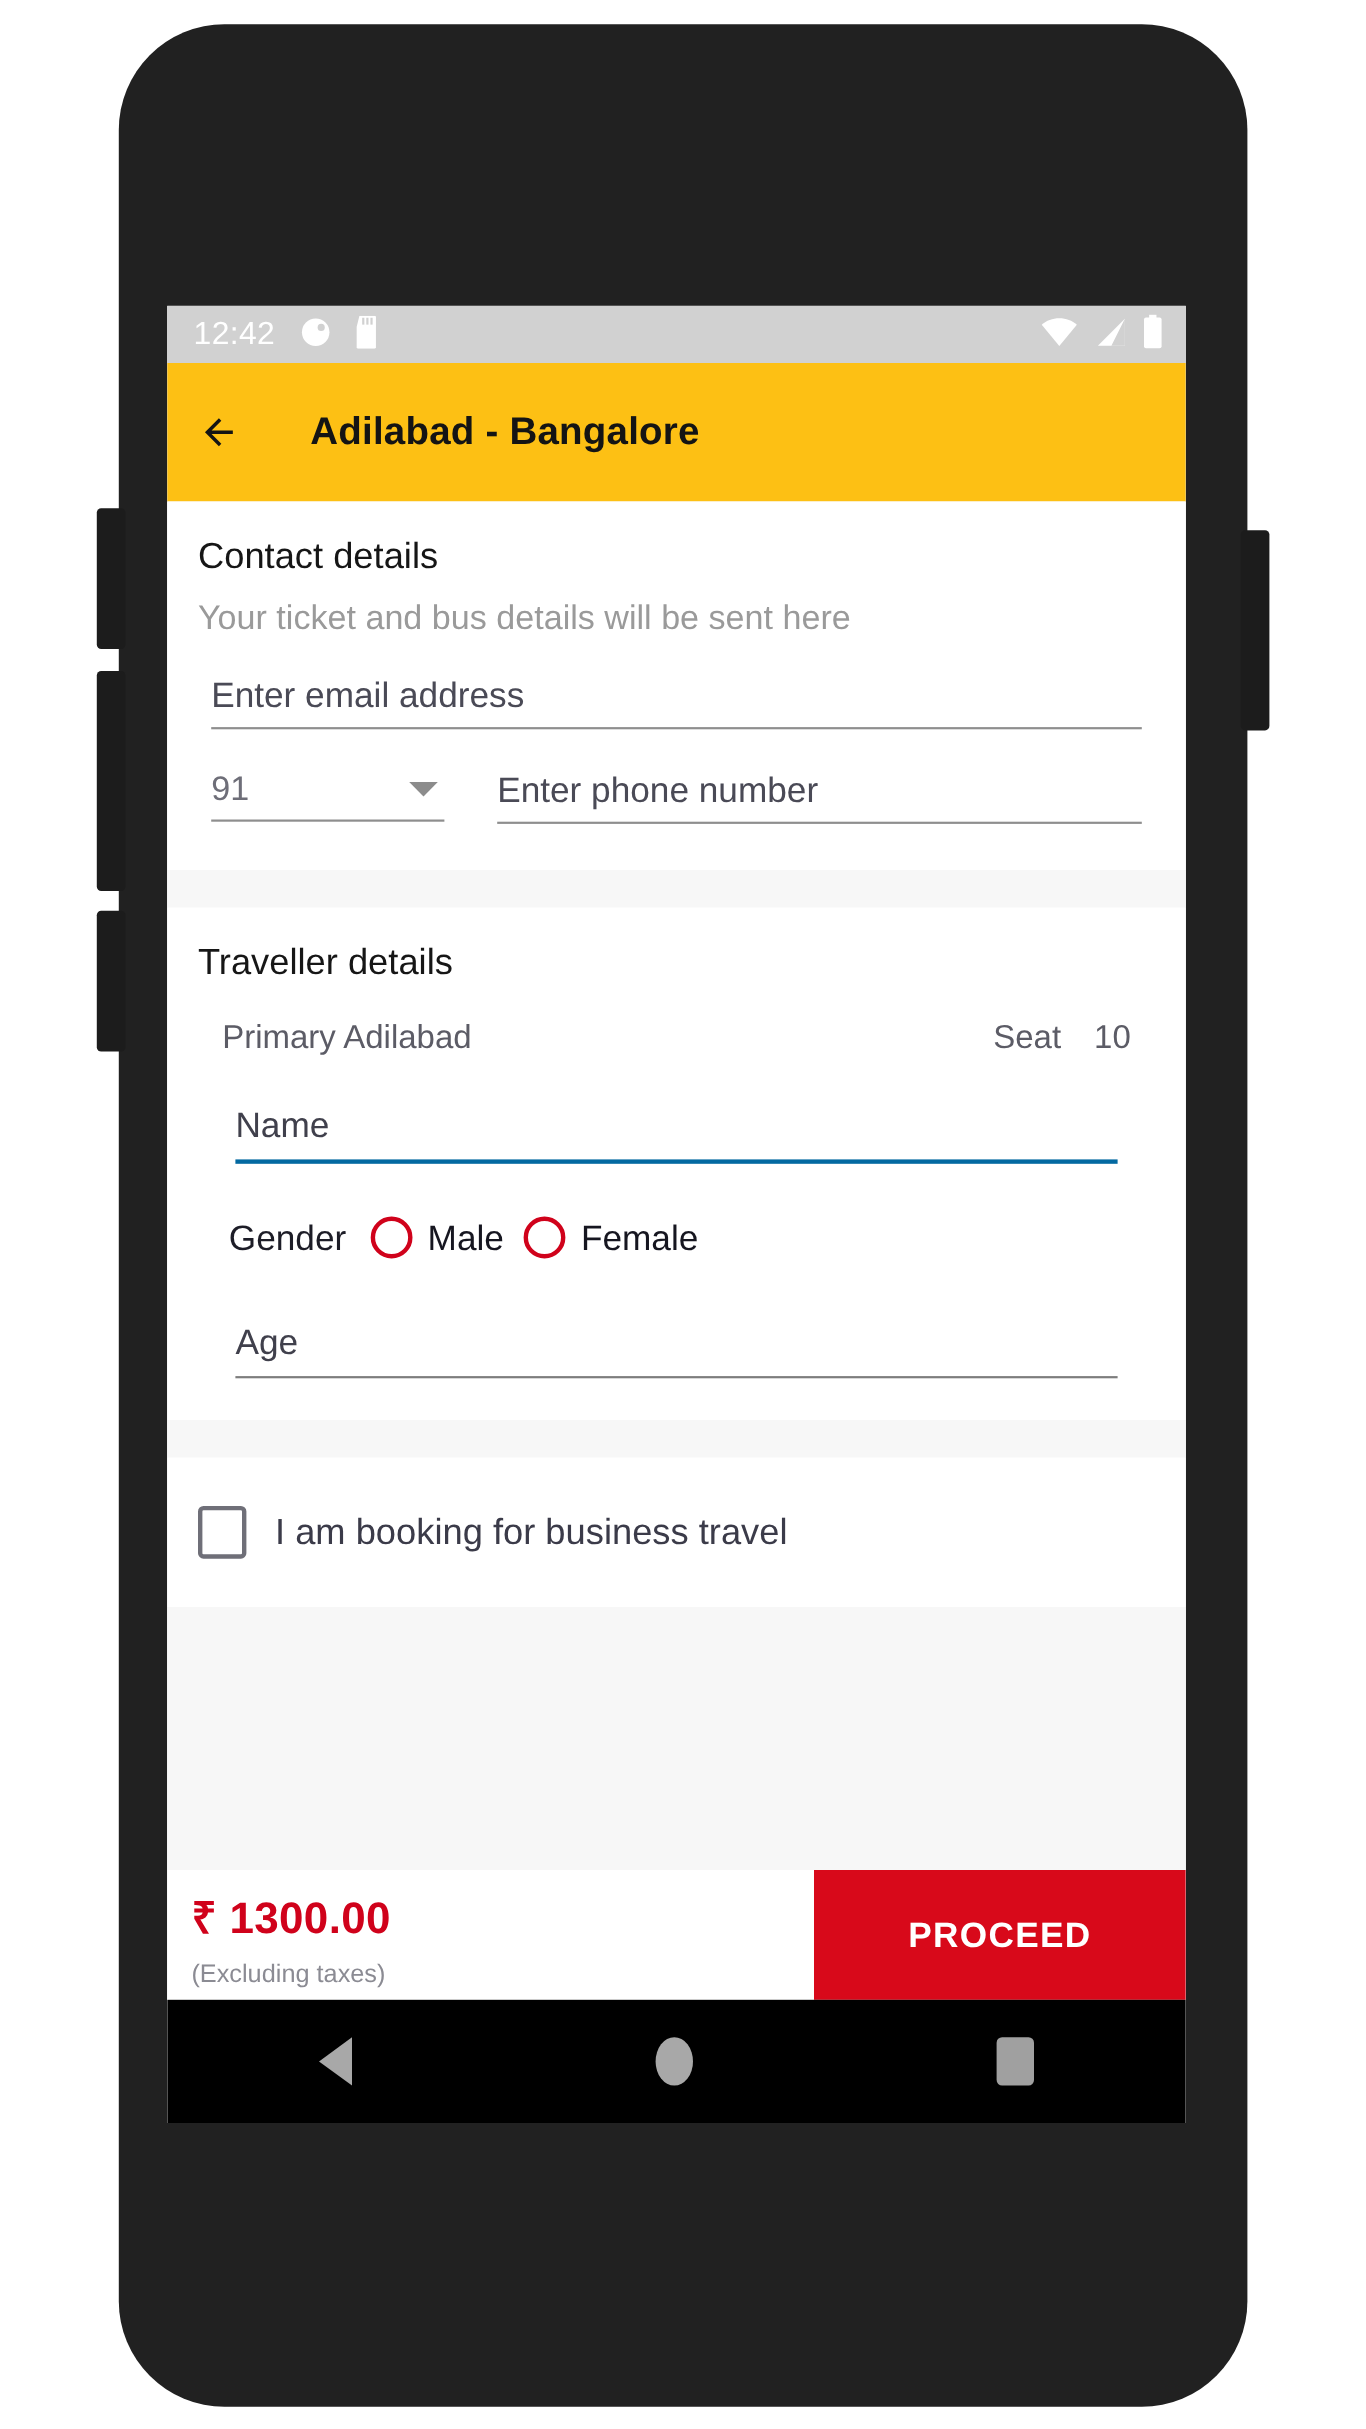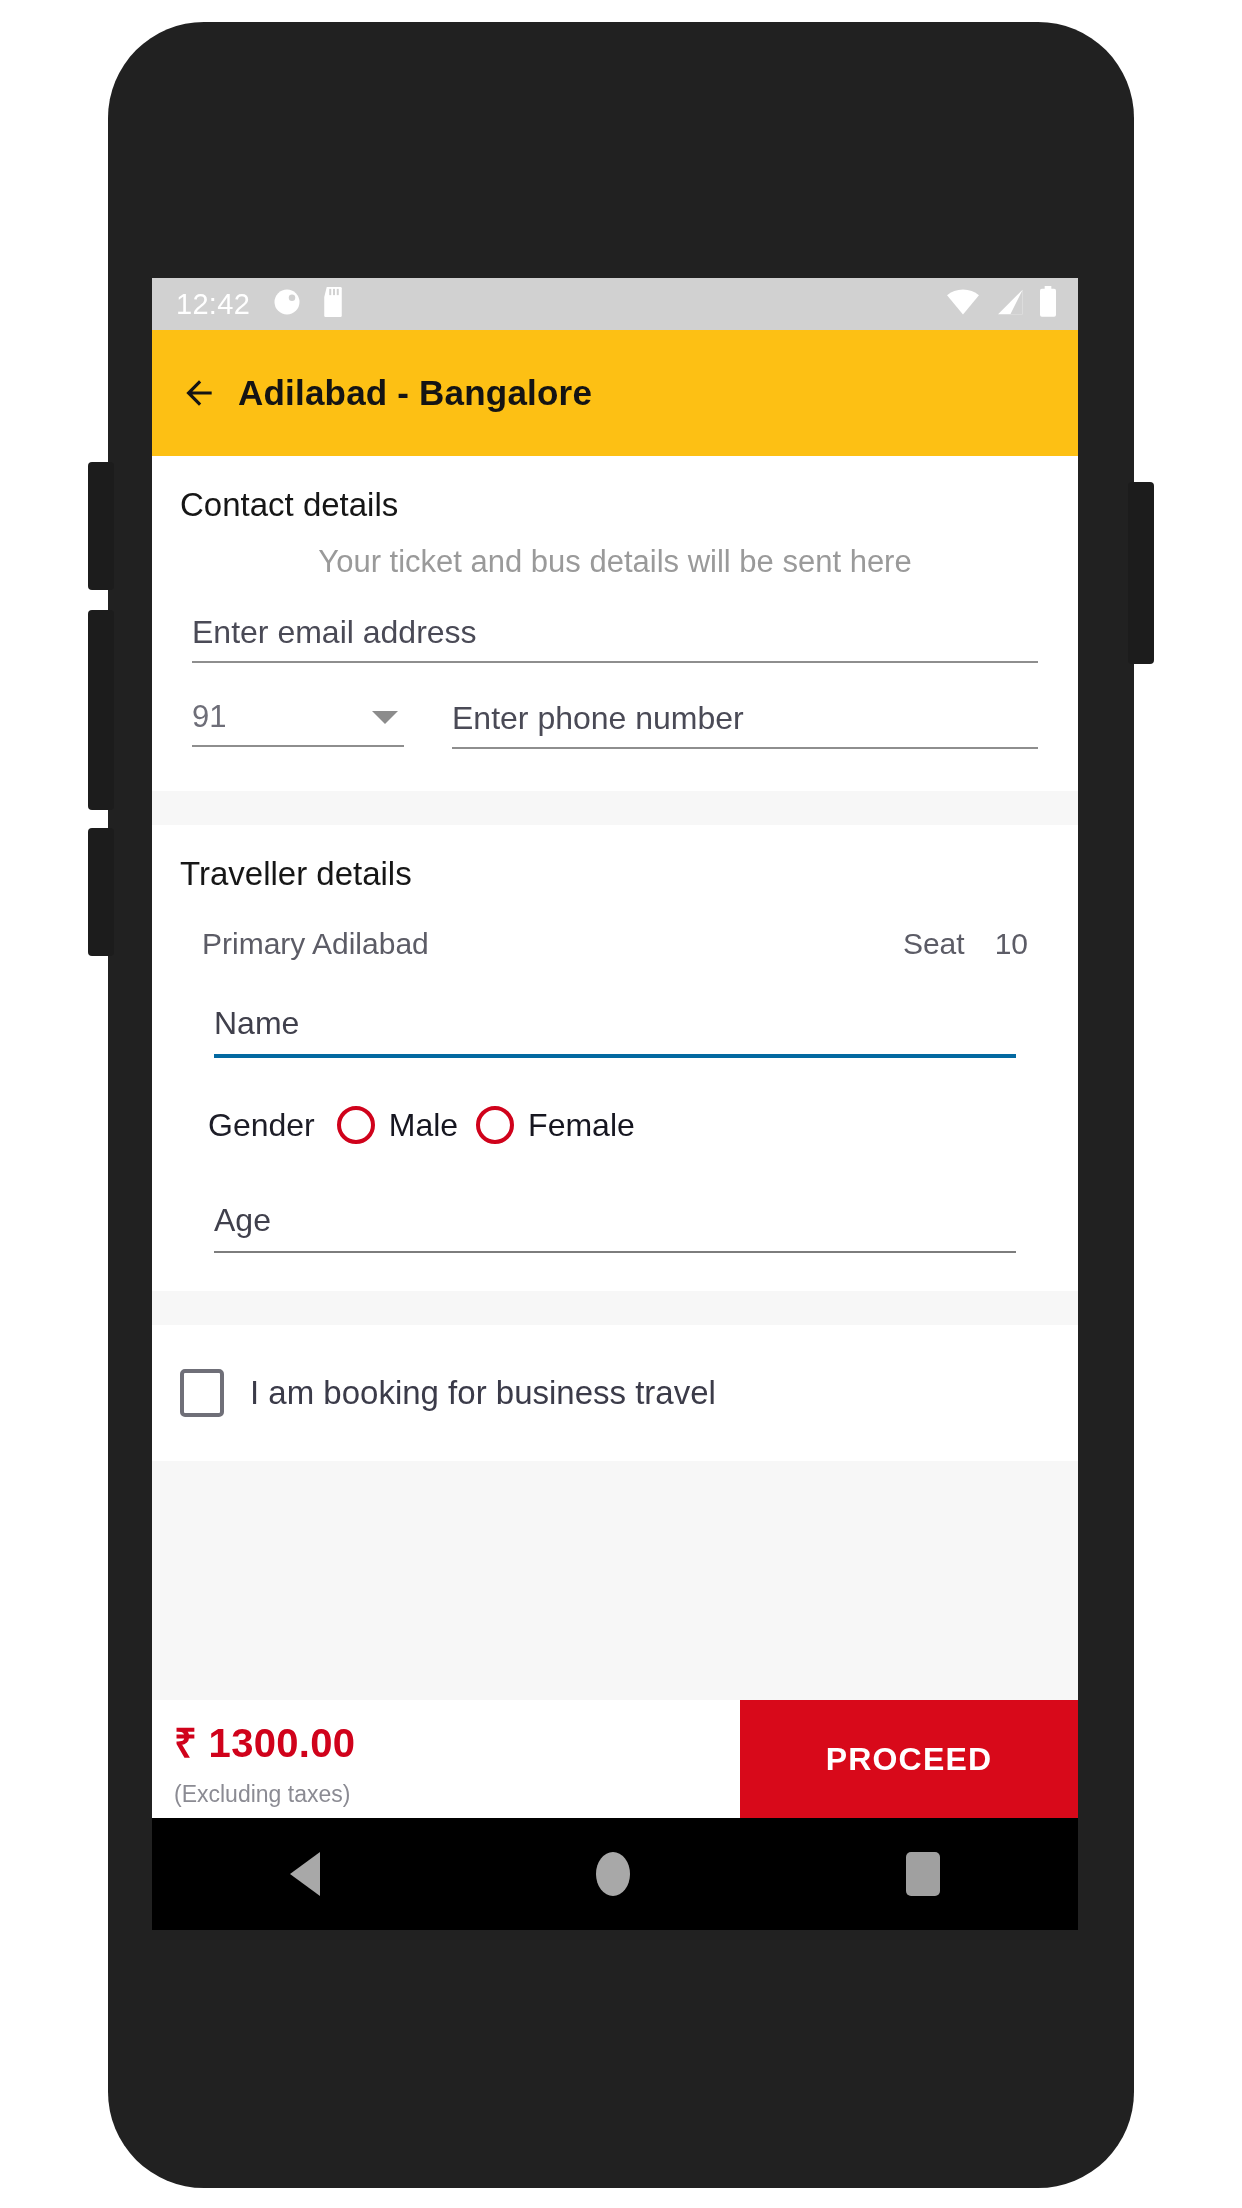--- a/index.html
+++ b/index.html
@@ -81,20 +81,21 @@
   }
 
   
   .appbar {
     height: 126px;
     background: #fdc014;
     display: flex;
     align-items: center;
     padding-left: 28px;
     box-sizing: border-box;
+    gap: 44px;
   }
   .back-arrow {
     width: 38px;
     height: 38px;
     flex: none;
     margin-right: 20px;
   }
   .appbar-title {
     font-size: 35px;
     font-weight: bold;
@@ -123,21 +124,20 @@
   .section-title {
     font-size: 33px;
     font-weight: normal;
     color: #161616;
     padding-top: 30px;
   }
   .section-sub {
     font-size: 31px;
     color: #9a9a9a;
     margin-top: 20px;
-    text-align: center;
   }
 
   
   .field {
     position: relative;
     margin: 0 12px;
     padding-top: 34px;
   }
   .field-line {
     border-bottom: 2px solid #8e8e8e;

